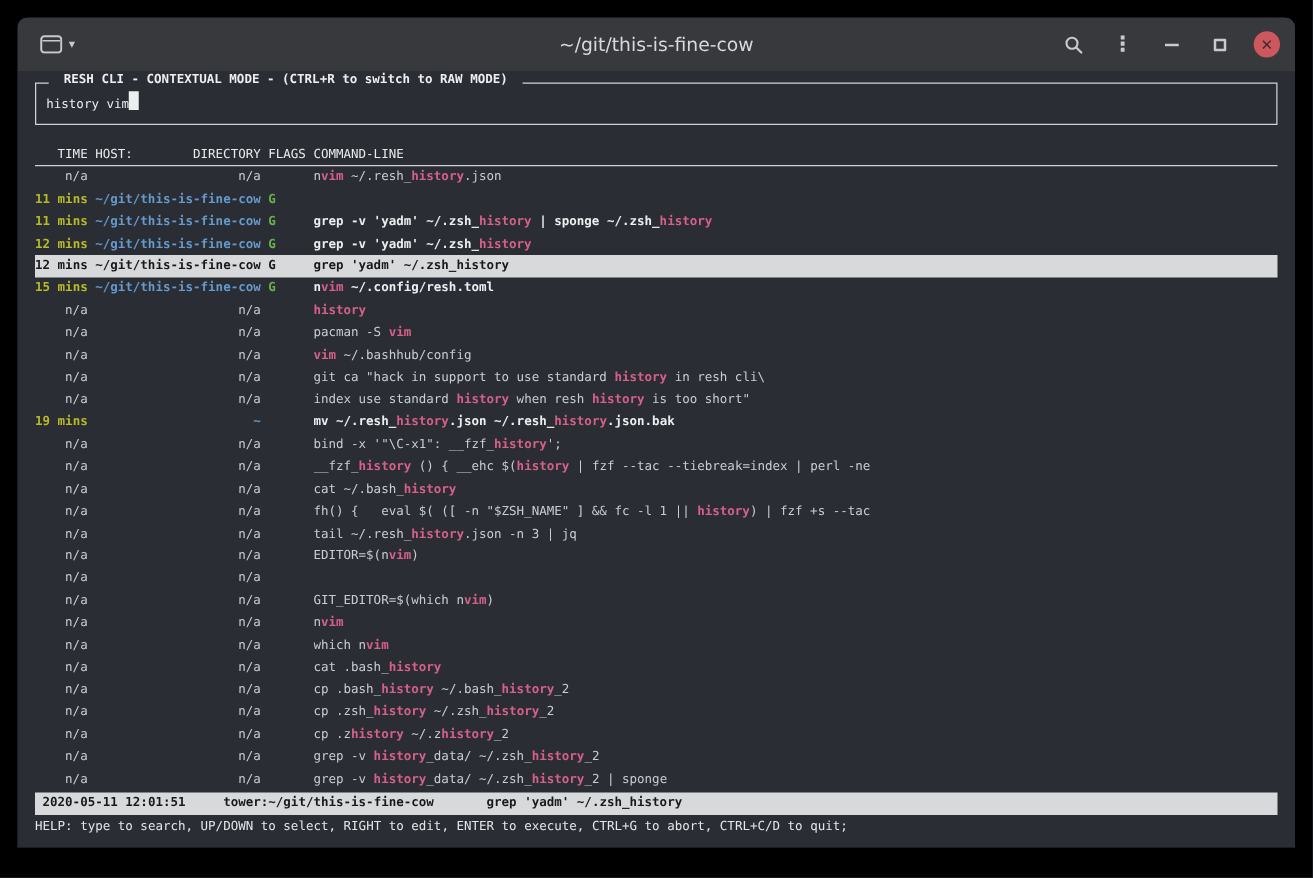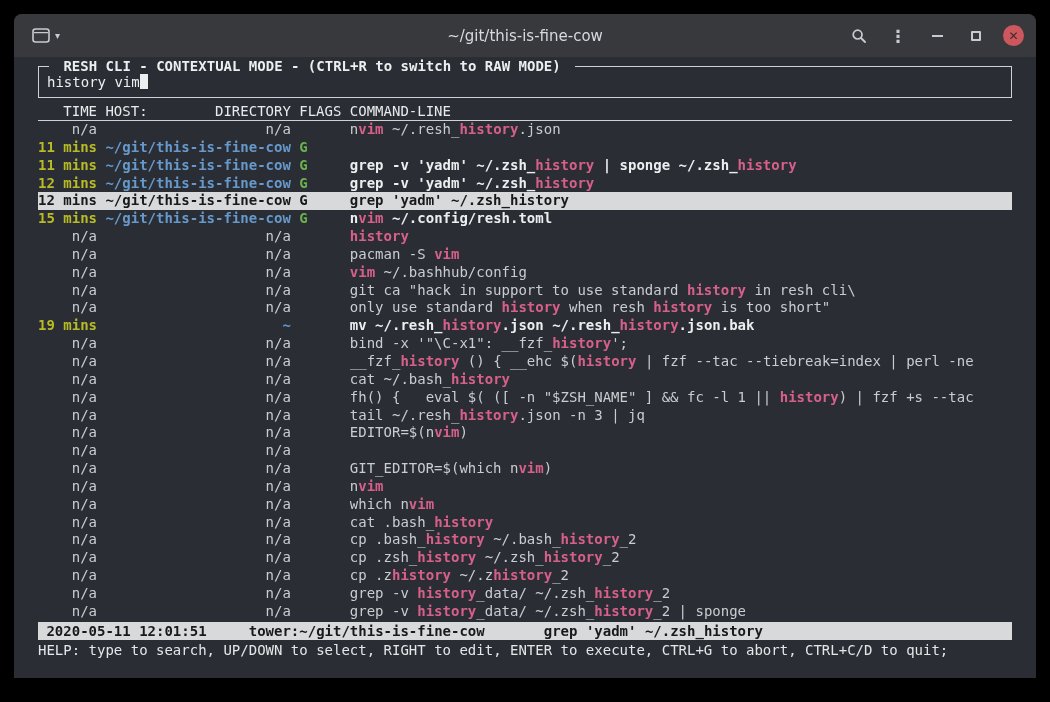--- a/index.html
+++ b/index.html
@@ -18,28 +18,28 @@
   .tb-right{margin-left:auto;display:flex;align-items:center;gap:15px;z-index:2;}
   .tb-btn{background:none;border:none;padding:2px;margin:0;display:flex;align-items:center;justify-content:center;cursor:default;color:#c7cbd1;width:24px;height:26px;}
   .newterm-btn{width:auto;gap:5px;padding:2px 6px;}
   .caret{font-size:10px;color:#c7cbd1;font-family:"DejaVu Sans",sans-serif;}
   .kebab{font-size:17px;font-weight:bold;color:#c7cbd1;font-family:"DejaVu Sans",sans-serif;}
   .min-bar{width:11px;height:2px;background:#c7cbd1;}
   .restore-box{width:10px;height:10px;border:2px solid #c7cbd1;border-radius:1px;}
   .close-btn{width:21px;height:21px;border-radius:50%;background:var(--close);display:flex;align-items:center;justify-content:center;border:none;padding:0;}
   .close-x{color:#402a2d;font-size:12px;font-weight:bold;line-height:1;font-family:"DejaVu Sans",sans-serif;}
   
-  .terminal{position:absolute;left:0;right:0;top:43px;bottom:0;background:var(--term-bg);padding:0 24px;font-size:14px;color:var(--text);}
+  .terminal{position:absolute;left:0;right:0;top:43px;bottom:0;background:var(--term-bg);padding:0 14px;font-size:10px;color:var(--text);}
   .search-frame{position:relative;border:1px solid var(--line);margin-top:9px;padding:6px 8px;}
   .frame-title{position:absolute;top:-9px;left:10px;background:var(--term-bg);padding:0 6px;color:var(--bright);font-weight:bold;white-space:pre;}
   .query-line{color:var(--bright);line-height:18px;white-space:pre;}
   .cursor{display:inline-block;width:8px;height:15px;background:var(--bright);vertical-align:-2px;}
   
   .row{display:flex;line-height:17.85px;height:17.85px;white-space:pre;color:var(--text);overflow:hidden;}
-  .hdr{margin-top:5px;line-height:17px;height:18px;border-bottom:1px solid var(--line);color:#e8eaec;}
+  .hdr{margin-top:15px;line-height:17px;height:18px;border-bottom:1px solid var(--line);color:#e8eaec;}
   .c-time{width:7ch;flex:none;text-align:right;}
   .cgap{width:1ch;flex:none;}
   .c-dir{width:22ch;flex:none;text-align:right;overflow:hidden;}
   .hdr .c-dir{display:flex;justify-content:space-between;text-align:left;}
   .c-flags{width:5ch;flex:none;color:var(--flag);font-weight:bold;}
   .c-cmd{flex:1;overflow:hidden;}
   .known{color:var(--bright);font-weight:bold;}
   .known .c-time{color:var(--time);}
   .known .c-dir{color:var(--host);}
   .m{color:var(--match);font-weight:bold;}
@@ -107,21 +107,21 @@
         <div class="row"><span class="c-time">n/a</span><span class="cgap"></span><span class="c-dir">n/a</span><span class="cgap"></span><span class="c-flags"></span><span class="cgap"></span><span class="c-cmd"><span>n</span><span class="m">vim</span><span> ~/.resh_</span><span class="m">history</span><span>.json</span></span></div>
         <div class="row known"><span class="c-time">11 mins</span><span class="cgap"></span><span class="c-dir">~/git/this-is-fine-cow</span><span class="cgap"></span><span class="c-flags">G</span><span class="cgap"></span></div>
         <div class="row known"><span class="c-time">11 mins</span><span class="cgap"></span><span class="c-dir">~/git/this-is-fine-cow</span><span class="cgap"></span><span class="c-flags">G</span><span class="cgap"></span><span class="c-cmd"><span>grep -v 'yadm' ~/.zsh_</span><span class="m">history</span><span> | sponge ~/.zsh_</span><span class="m">history</span></span></div>
         <div class="row known"><span class="c-time">12 mins</span><span class="cgap"></span><span class="c-dir">~/git/this-is-fine-cow</span><span class="cgap"></span><span class="c-flags">G</span><span class="cgap"></span><span class="c-cmd"><span>grep -v 'yadm' ~/.zsh_</span><span class="m">history</span></span></div>
         <div class="row known selected"><span class="c-time">12 mins</span><span class="cgap"></span><span class="c-dir">~/git/this-is-fine-cow</span><span class="cgap"></span><span class="c-flags">G</span><span class="cgap"></span><span class="c-cmd"><span>grep 'yadm' ~/.zsh_</span><span class="m">history</span></span></div>
         <div class="row known"><span class="c-time">15 mins</span><span class="cgap"></span><span class="c-dir">~/git/this-is-fine-cow</span><span class="cgap"></span><span class="c-flags">G</span><span class="cgap"></span><span class="c-cmd"><span>n</span><span class="m">vim</span><span> ~/.config/resh.toml</span></span></div>
         <div class="row"><span class="c-time">n/a</span><span class="cgap"></span><span class="c-dir">n/a</span><span class="cgap"></span><span class="c-flags"></span><span class="cgap"></span><span class="c-cmd"><span class="m">history</span></span></div>
         <div class="row"><span class="c-time">n/a</span><span class="cgap"></span><span class="c-dir">n/a</span><span class="cgap"></span><span class="c-flags"></span><span class="cgap"></span><span class="c-cmd"><span>pacman -S </span><span class="m">vim</span></span></div>
         <div class="row"><span class="c-time">n/a</span><span class="cgap"></span><span class="c-dir">n/a</span><span class="cgap"></span><span class="c-flags"></span><span class="cgap"></span><span class="c-cmd"><span class="m">vim</span><span> ~/.bashhub/config</span></span></div>
         <div class="row"><span class="c-time">n/a</span><span class="cgap"></span><span class="c-dir">n/a</span><span class="cgap"></span><span class="c-flags"></span><span class="cgap"></span><span class="c-cmd"><span>git ca "hack in support to use standard </span><span class="m">history</span><span> in resh cli\</span></span></div>
-        <div class="row"><span class="c-time">n/a</span><span class="cgap"></span><span class="c-dir">n/a</span><span class="cgap"></span><span class="c-flags"></span><span class="cgap"></span><span class="c-cmd"><span>only use standard </span><span class="m">history</span><span> when resh </span><span class="m">history</span><span> is too short"</span></span></div>
+        <div class="row"><span class="c-time">n/a</span><span class="cgap"></span><span class="c-dir">n/a</span><span class="cgap"></span><span class="c-flags"></span><span class="cgap"></span><span class="c-cmd"><span>index use standard </span><span class="m">history</span><span> when resh </span><span class="m">history</span><span> is too short"</span></span></div>
         <div class="row known"><span class="c-time">19 mins</span><span class="cgap"></span><span class="c-dir">~</span><span class="cgap"></span><span class="c-flags"></span><span class="cgap"></span><span class="c-cmd"><span>mv ~/.resh_</span><span class="m">history</span><span>.json ~/.resh_</span><span class="m">history</span><span>.json.bak</span></span></div>
         <div class="row"><span class="c-time">n/a</span><span class="cgap"></span><span class="c-dir">n/a</span><span class="cgap"></span><span class="c-flags"></span><span class="cgap"></span><span class="c-cmd"><span>bind -x '"\C-x1": __fzf_</span><span class="m">history</span><span>';</span></span></div>
         <div class="row"><span class="c-time">n/a</span><span class="cgap"></span><span class="c-dir">n/a</span><span class="cgap"></span><span class="c-flags"></span><span class="cgap"></span><span class="c-cmd"><span>__fzf_</span><span class="m">history</span><span> () { __ehc $(</span><span class="m">history</span><span> | fzf --tac --tiebreak=index | perl -ne</span></span></div>
         <div class="row"><span class="c-time">n/a</span><span class="cgap"></span><span class="c-dir">n/a</span><span class="cgap"></span><span class="c-flags"></span><span class="cgap"></span><span class="c-cmd"><span>cat ~/.bash_</span><span class="m">history</span></span></div>
         <div class="row"><span class="c-time">n/a</span><span class="cgap"></span><span class="c-dir">n/a</span><span class="cgap"></span><span class="c-flags"></span><span class="cgap"></span><span class="c-cmd"><span>fh() {   eval $( ([ -n "$ZSH_NAME" ] &amp;&amp; fc -l 1 || </span><span class="m">history</span><span>) | fzf +s --tac</span></span></div>
         <div class="row"><span class="c-time">n/a</span><span class="cgap"></span><span class="c-dir">n/a</span><span class="cgap"></span><span class="c-flags"></span><span class="cgap"></span><span class="c-cmd"><span>tail ~/.resh_</span><span class="m">history</span><span>.json -n 3 | jq</span></span></div>
         <div class="row"><span class="c-time">n/a</span><span class="cgap"></span><span class="c-dir">n/a</span><span class="cgap"></span><span class="c-flags"></span><span class="cgap"></span><span class="c-cmd"><span>EDITOR=$(n</span><span class="m">vim</span><span>)</span></span></div>
         <div class="row"><span class="c-time">n/a</span><span class="cgap"></span><span class="c-dir">n/a</span><span class="cgap"></span><span class="c-flags"></span><span class="cgap"></span></div>
         <div class="row"><span class="c-time">n/a</span><span class="cgap"></span><span class="c-dir">n/a</span><span class="cgap"></span><span class="c-flags"></span><span class="cgap"></span><span class="c-cmd"><span>GIT_EDITOR=$(which n</span><span class="m">vim</span><span>)</span></span></div>
         <div class="row"><span class="c-time">n/a</span><span class="cgap"></span><span class="c-dir">n/a</span><span class="cgap"></span><span class="c-flags"></span><span class="cgap"></span><span class="c-cmd"><span>n</span><span class="m">vim</span></span></div>

